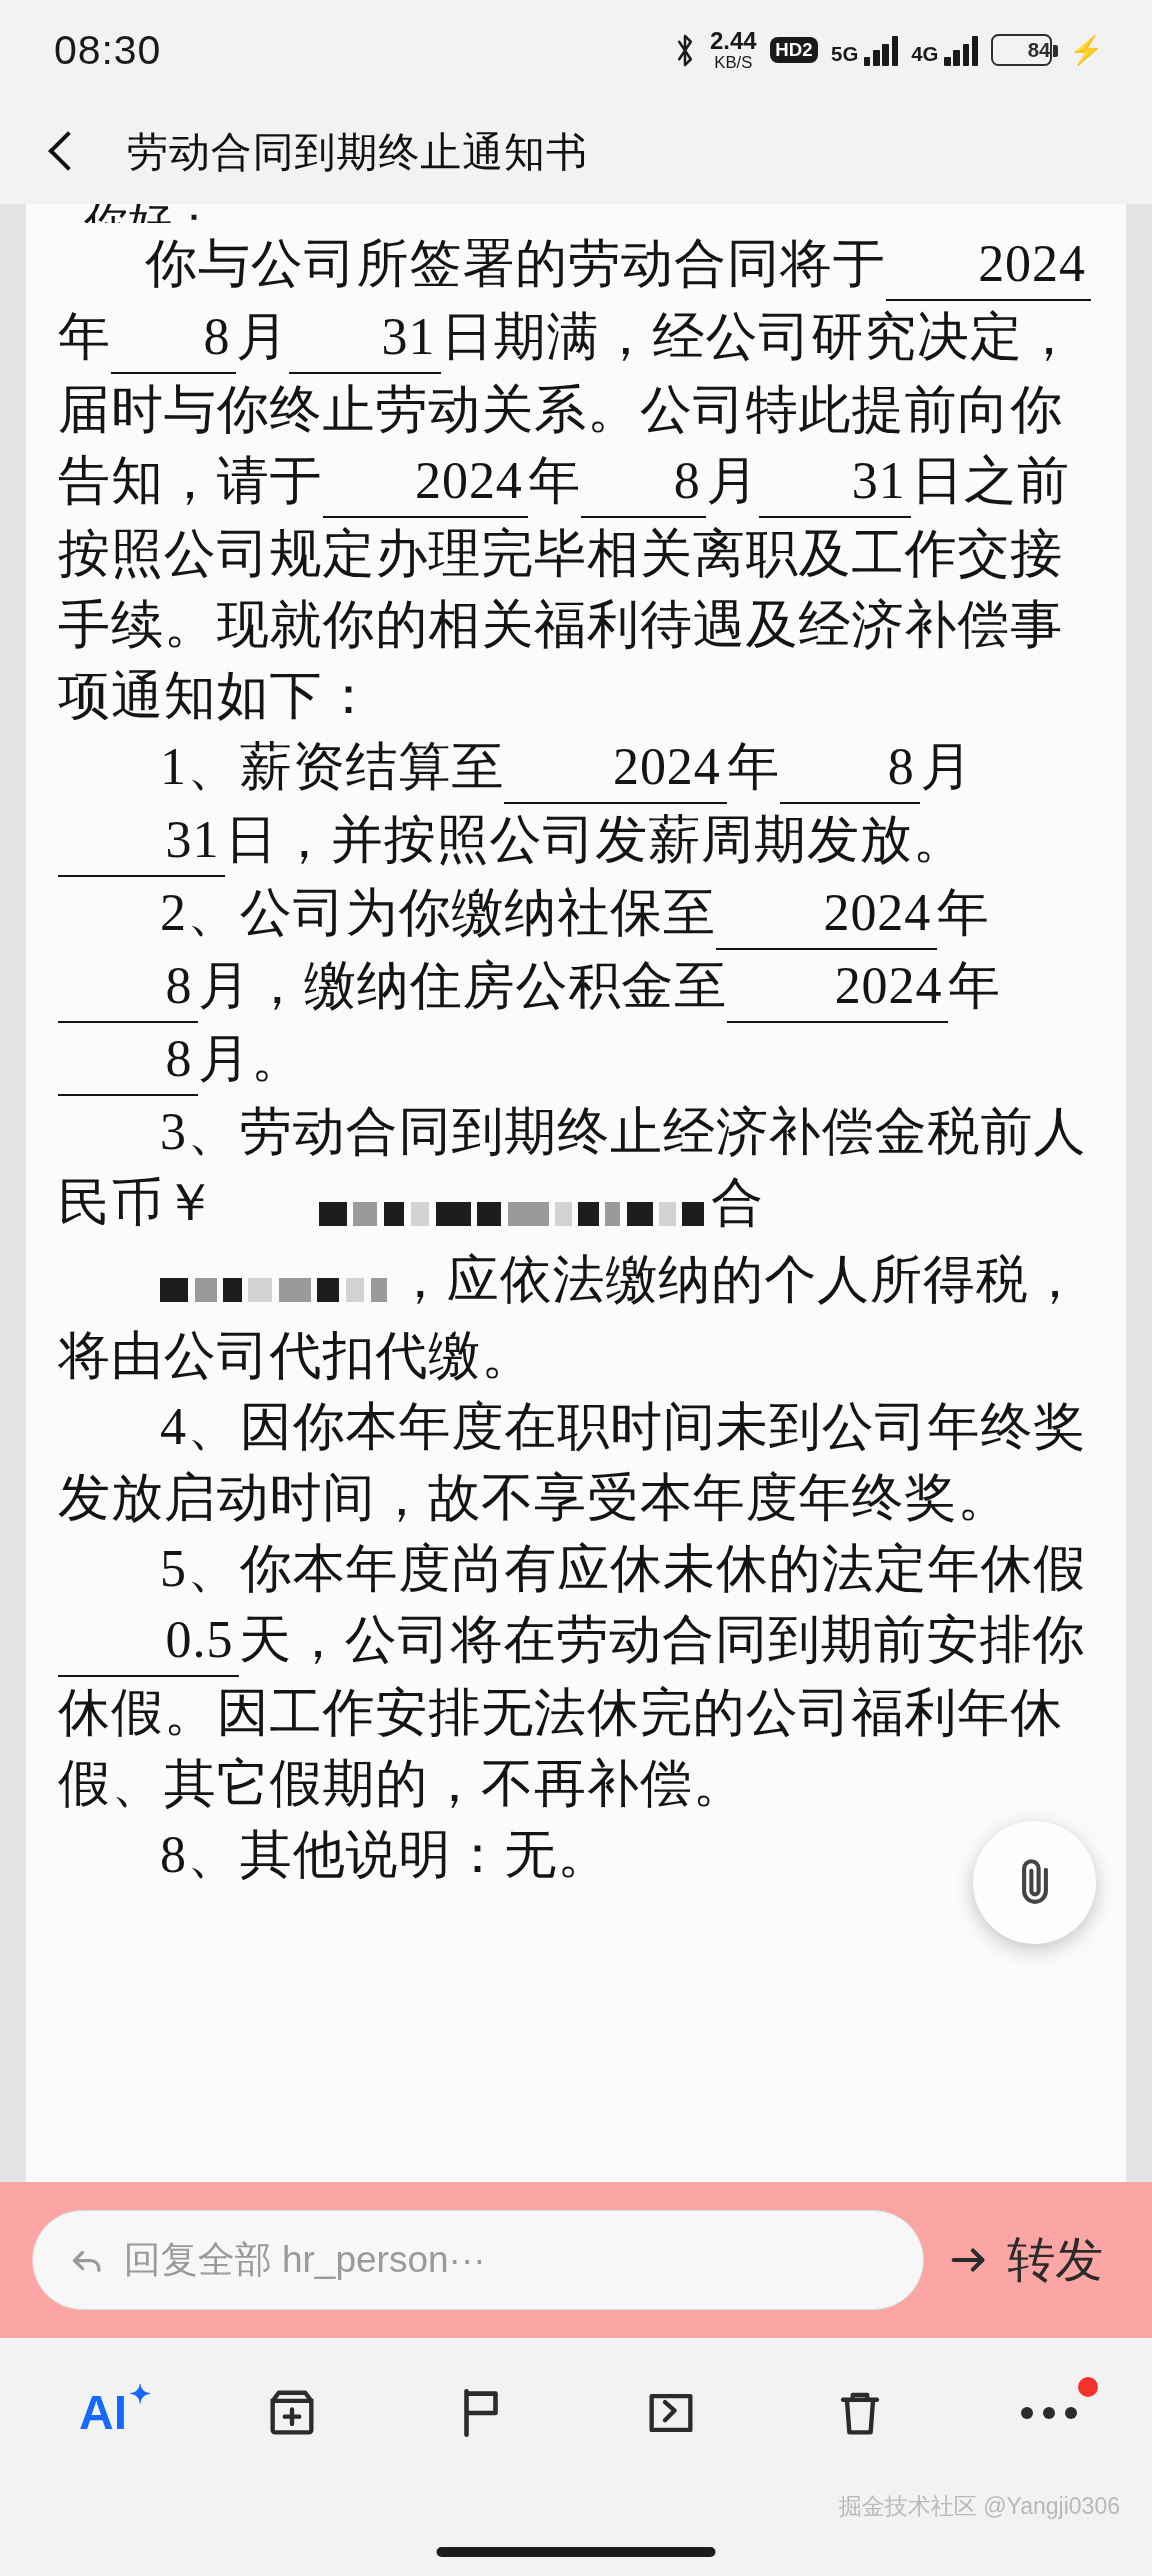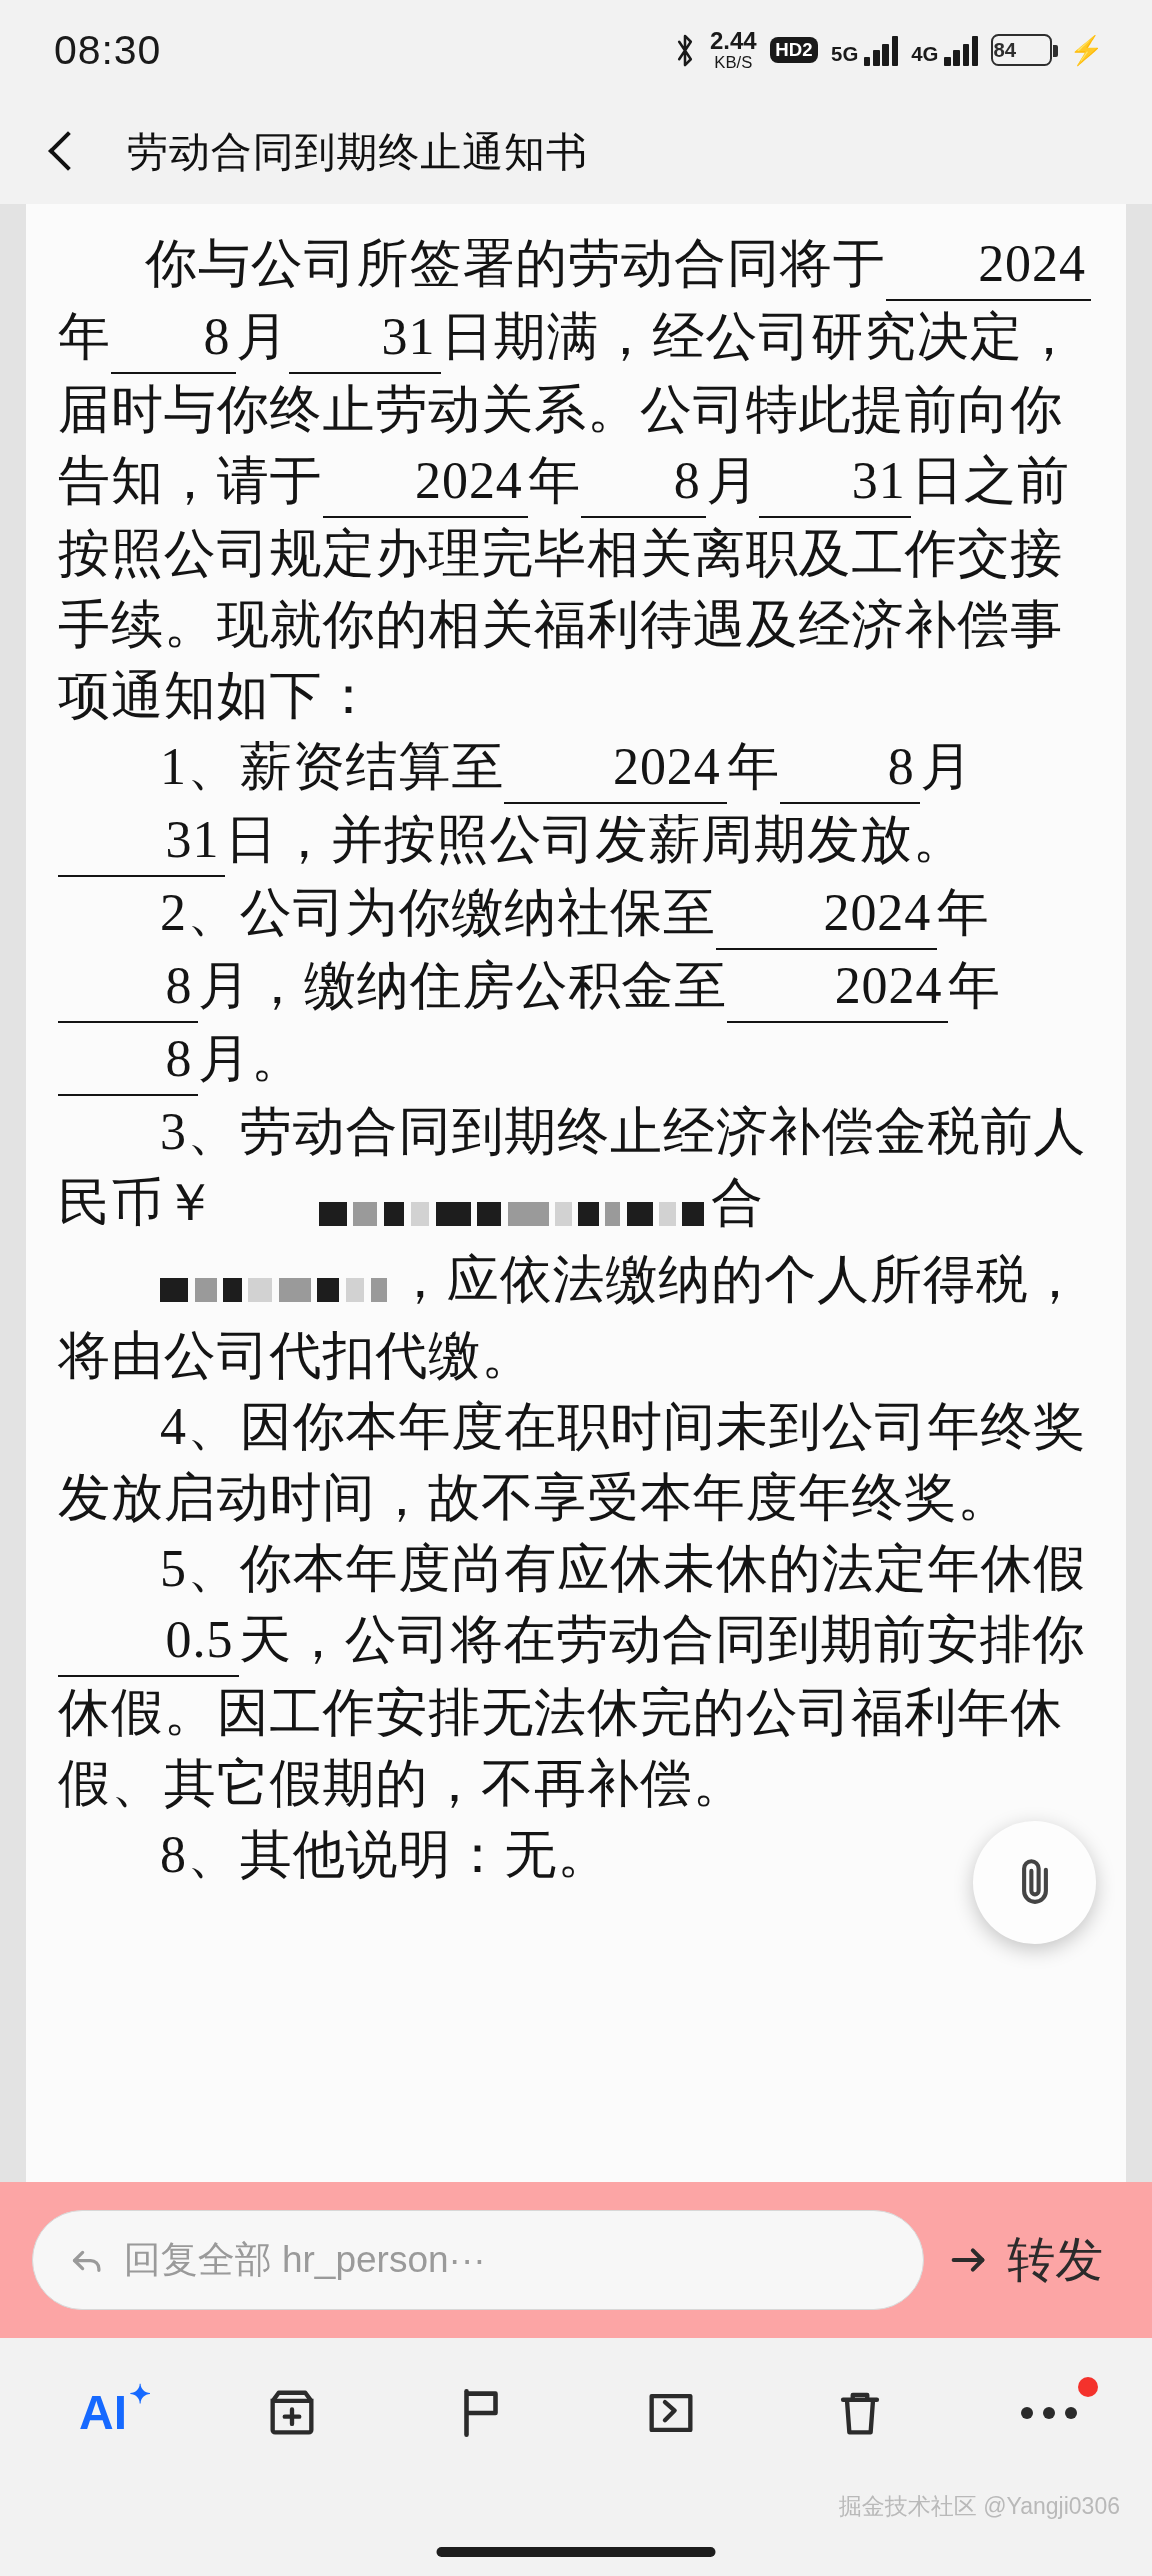--- a/index.html
+++ b/index.html
@@ -74,21 +74,21 @@
     font-weight: 600;
     margin-right: 1.9px;
     position: relative;
   }
   .sig-group { display:flex; align-items:flex-end; gap:3.7px; }
   .battery {
     width: 61px; height: 32px;
     border: 2.8px solid #2e2e2e;
     border-radius: 7.4px;
     position: relative;
-    display: flex; align-items: center; justify-content: flex-start;
+    display: flex; align-items: center; justify-content: flex-end;
   }
   .battery::after {
     content:"";
     position:absolute; right:-7.4px; top:9.3px;
     width:4.6px; height:12px; background:#2e2e2e; border-radius:0 1.9px 1.9px 0;
   }
   .battery span { font-size: 20.4px; color:#2e2e2e; font-weight:600; }
   .bolt { font-size: 28px; color:#24c24a; margin-left: 3.7px; }
 
   
@@ -338,20 +338,21 @@
     </div>
   </div>
 
   <div class="titlebar">
     <div class="back-chevron"></div>
     <div class="title-text">劳动合同到期终止通知书</div>
   </div>
 
   <div class="doc-wrap">
     <div class="page">
+      <div class="clipped-top">你好：</div>
       <div class="doc-text" id="doc-body" style="padding-top:24px;">
           <p class="indent">你与公司所签署的劳动合同将于<span class="blank" style="min-width: 139px;">2024</span>年<span class="blank" style="min-width: 50px;">8</span>月<span class="blank" style="min-width: 93px;">31</span>日期满，经公司研究决定，届时与你终止劳动关系。公司特此提前向你告知，请于<span class="blank" style="min-width: 177px;">2024</span>年<span class="blank" style="min-width: 102px;">8</span>月<span class="blank" style="min-width: 102px;">31</span>日之前按照公司规定办理完毕相关离职及工作交接手续。现就你的相关福利待遇及经济补偿事项通知如下：</p>
           <p class="indent2">1、薪资结算至<span class="blank" style="min-width: 223px;">2024</span>年<span class="blank" style="min-width: 93px;">8</span>月<span class="blank" style="min-width: 112px;">31</span>日，并按照公司发薪周期发放。</p>
           <p class="indent2">2、公司为你缴纳社保至<span class="blank" style="min-width: 163px;">2024</span>年<span class="blank" style="min-width: 84px;">8</span>月，缴纳住房公积金至<span class="blank" style="min-width: 158px;">2024</span>年<span class="blank" style="min-width: 93px;">8</span>月。</p>
           <p class="indent2">3、劳动合同到期终止经济补偿金税前人民币￥<span class="redact"><i class="rk" style="width: 28px;"></i><i class="rg" style="width: 24px;"></i><i class="rk" style="width: 20.4px;"></i><i class="rl" style="width: 18.6px;"></i><i class="rk" style="width: 35px;"></i><i class="rk" style="width: 24px;"></i><i class="rg" style="width: 41px;"></i><i class="rl" style="width: 16.7px;"></i><i class="rk" style="width: 20.4px;"></i><i class="rg" style="width: 15px;"></i><i class="rk" style="width: 26px;"></i><i class="rl" style="width: 16.7px;"></i><i class="rk" style="width: 22px;"></i></span>合<span class="redact"><i class="rk" style="width: 28px;"></i><i class="rg" style="width: 22px;"></i><i class="rk" style="width: 18.6px;"></i><i class="rl" style="width: 24px;"></i><i class="rg" style="width: 32px;"></i><i class="rk" style="width: 22px;"></i><i class="rl" style="width: 18.6px;"></i><i class="rg" style="width: 16.7px;"></i></span>，应依法缴纳的个人所得税，将由公司代扣代缴。</p>
           <p class="indent2">4、因你本年度在职时间未到公司年终奖发放启动时间，故不享受本年度年终奖。</p>
           <p class="indent2">5、你本年度尚有应休未休的法定年休假<span class="blank" style="min-width: 112px;">0.5</span>天，公司将在劳动合同到期前安排你休假。因工作安排无法休完的公司福利年休假、其它假期的，不再补偿。</p>
           <p class="indent2">8、其他说明：无。</p>
         </div>
     </div>

